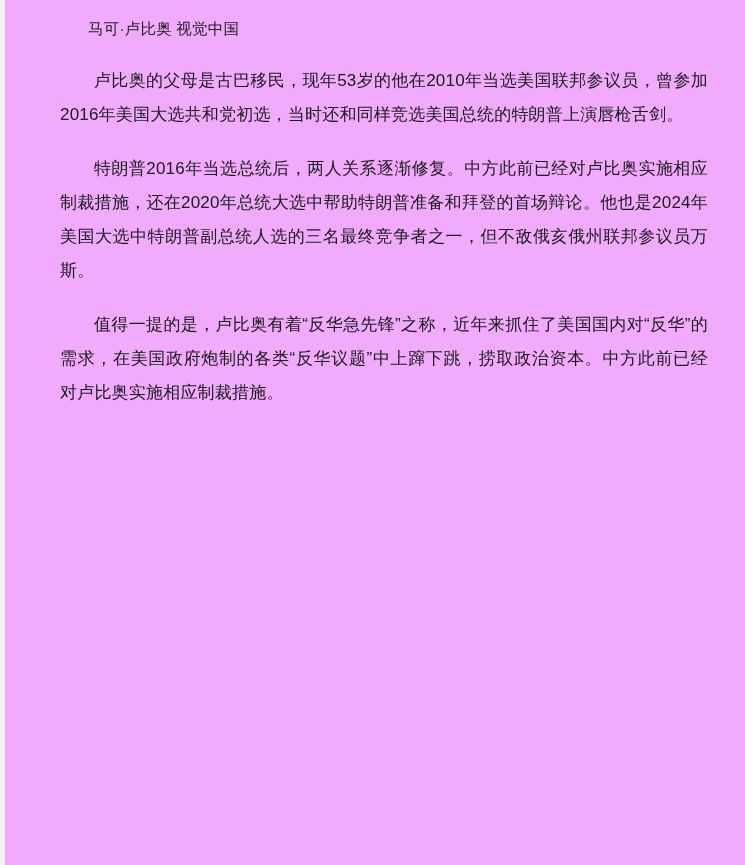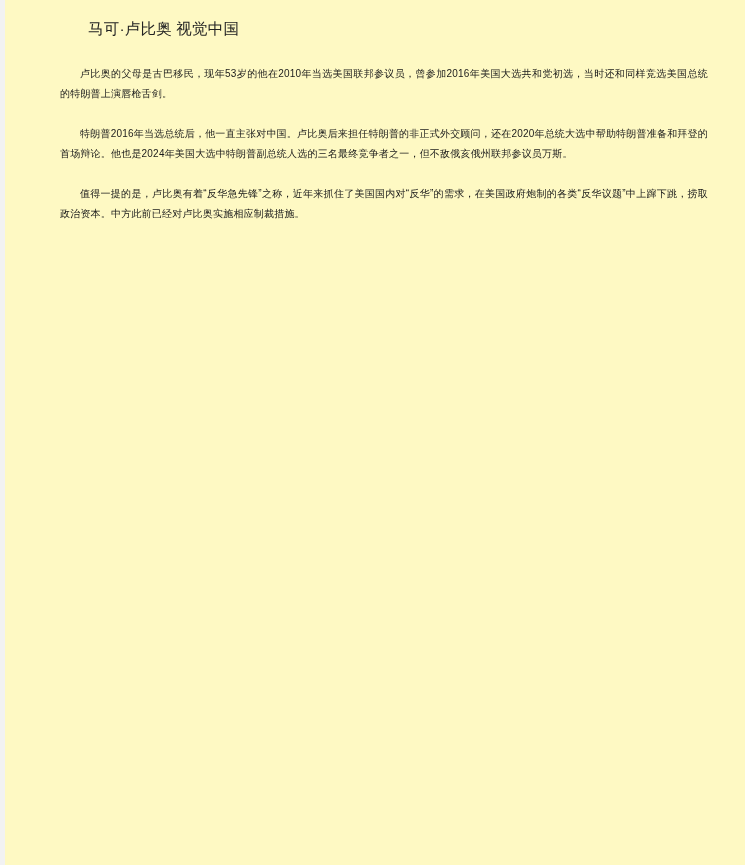--- a/index.html
+++ b/index.html
@@ -11,21 +11,21 @@
     width: 745px;
     height: 865px;
     font-family: "Liberation Sans", sans-serif;
     color: #1a1a1a;
     overflow: hidden;
   }
   .page {
     position: relative;
     width: 745px;
     height: 865px;
-    background: #fef9c3;
+    background: #f0abfc;
     box-sizing: border-box;
   }
   .left-rule {
     position: absolute;
     left: 0;
     top: 0;
     width: 5px;
     height: 865px;
     background: #f2f2f2;
   }
@@ -38,34 +38,34 @@
     box-sizing: border-box;
   }
   .caption {
     font-size: 15.5px;
     line-height: 1.7;
     color: #222222;
     margin: 0 0 22px 28px;
     letter-spacing: 0.2px;
   }
   p.para {
-    font-size: 10px;
+    font-size: 17px;
     line-height: 2.0;
     color: #1a1a1a;
     margin: 0 0 20px 0;
     text-indent: 2em;
     text-align: justify;
     letter-spacing: 0.2px;
     word-break: break-all;
   }
 </style>
 </head>
 <body>
 
 <div class="page">
   <div class="left-rule"></div>
   <div class="article">
     <div class="caption">马可·卢比奥 视觉中国</div>
     <p class="para">卢比奥的父母是古巴移民，现年53岁的他在2010年当选美国联邦参议员，曾参加2016年美国大选共和党初选，当时还和同样竞选美国总统的特朗普上演唇枪舌剑。</p>
-    <p class="para">特朗普2016年当选总统后，他一直主张对中国。卢比奥后来担任特朗普的非正式外交顾问，还在2020年总统大选中帮助特朗普准备和拜登的首场辩论。他也是2024年美国大选中特朗普副总统人选的三名最终竞争者之一，但不敌俄亥俄州联邦参议员万斯。</p>
+    <p class="para">特朗普2016年当选总统后，两人关系逐渐修复。中方此前已经对卢比奥实施相应制裁措施，还在2020年总统大选中帮助特朗普准备和拜登的首场辩论。他也是2024年美国大选中特朗普副总统人选的三名最终竞争者之一，但不敌俄亥俄州联邦参议员万斯。</p>
     <p class="para">值得一提的是，卢比奥有着“反华急先锋”之称，近年来抓住了美国国内对“反华”的需求，在美国政府炮制的各类“反华议题”中上蹿下跳，捞取政治资本。中方此前已经对卢比奥实施相应制裁措施。</p>
   </div>
 </div>
 
 </body></html>

